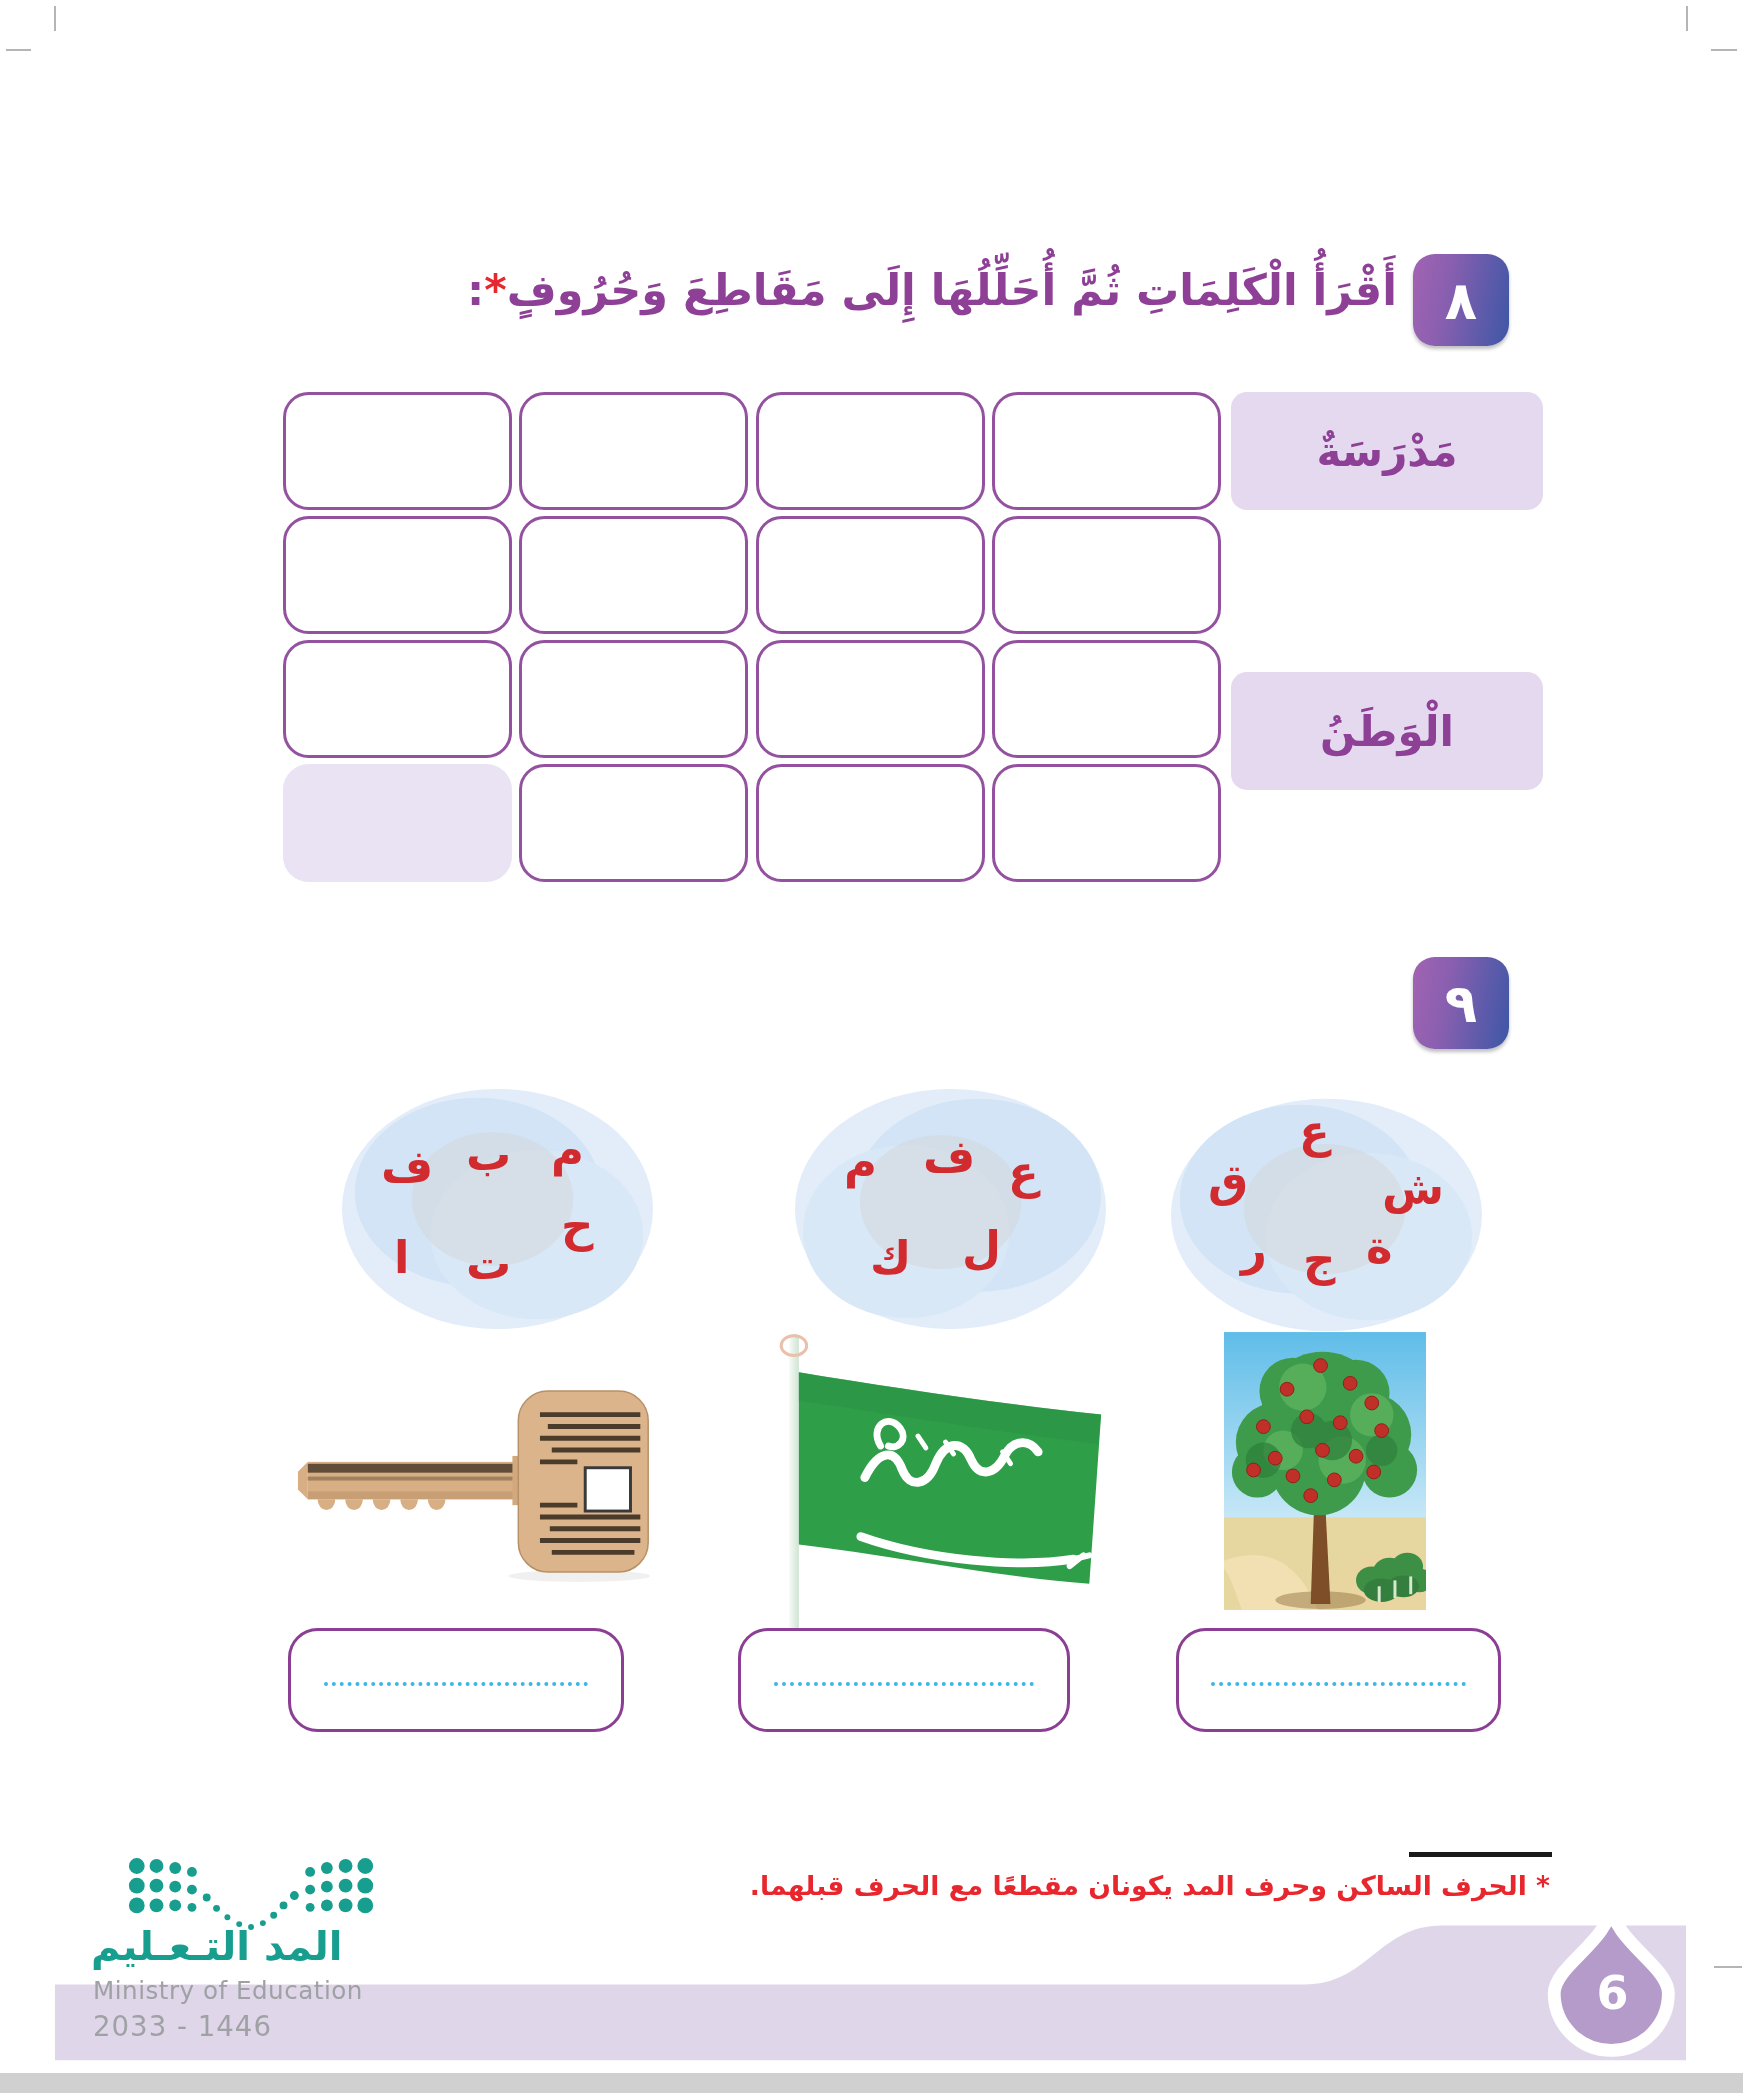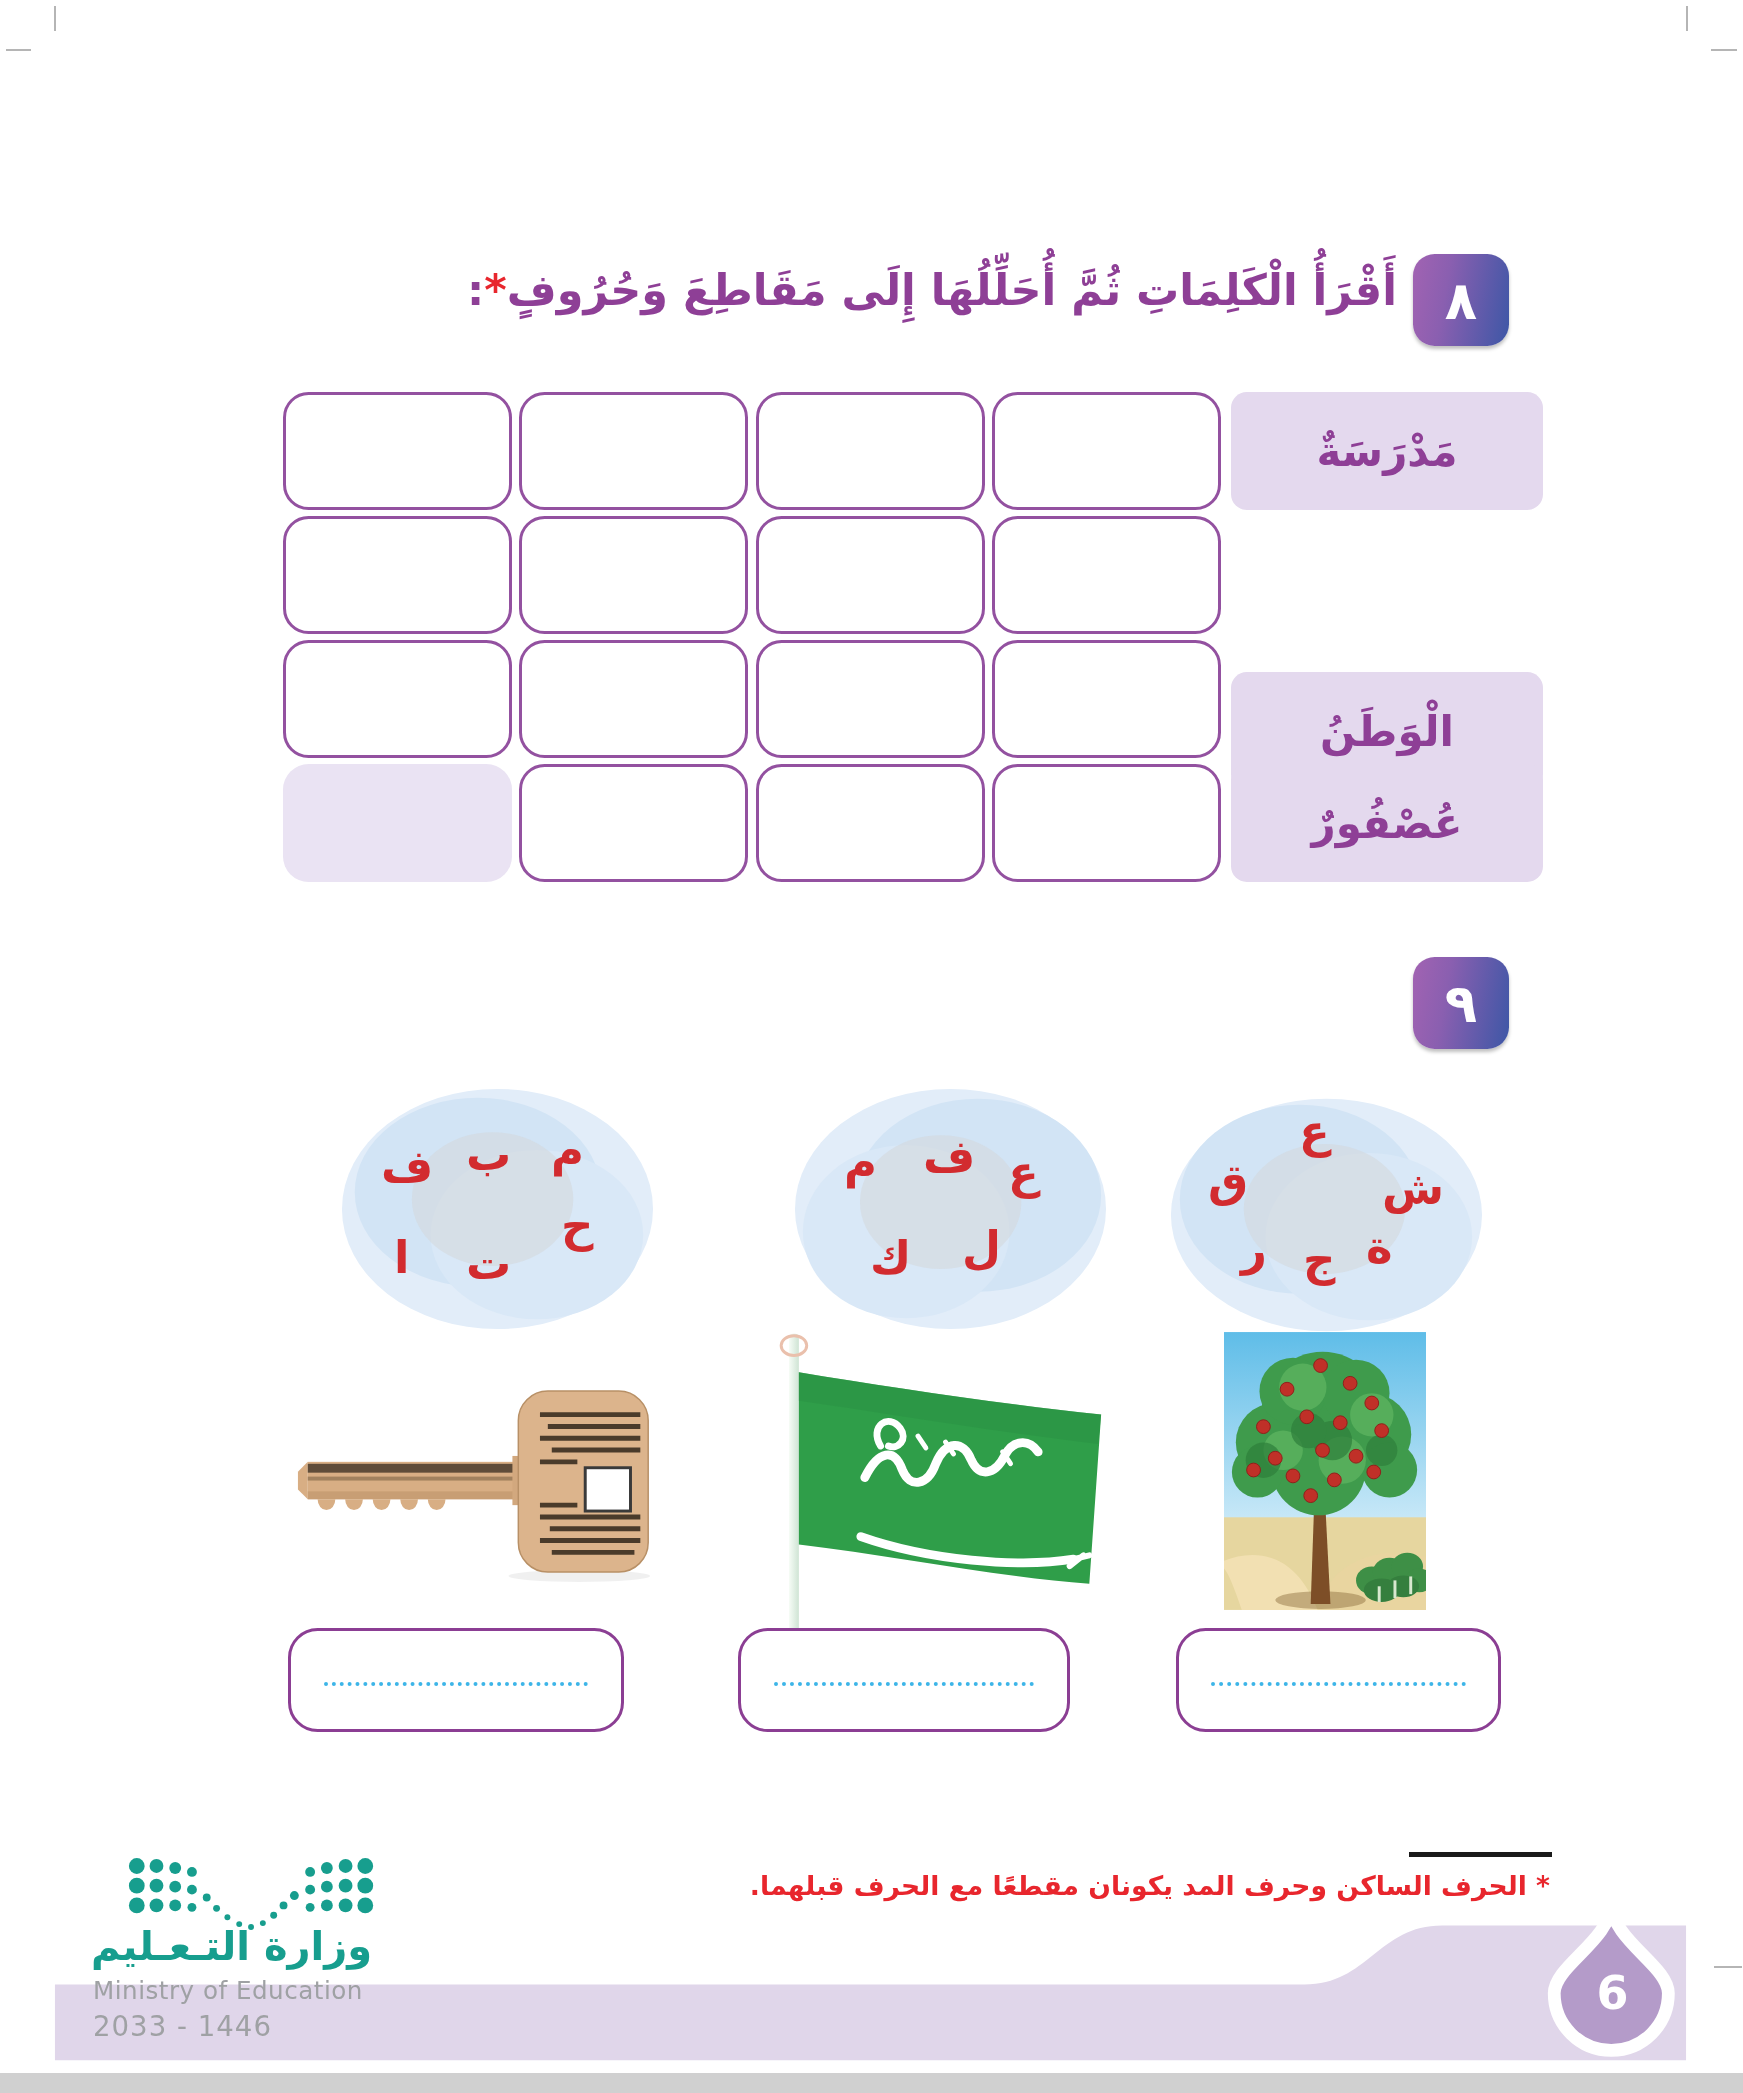--- a/index.html
+++ b/index.html
@@ -62,23 +62,20 @@
   </div>
   <div class="ex-title" style="right:347px;top:264px;margin-left:8px;">
     <span>أَقْرَأُ الْكَلِمَاتِ ثُمَّ أُحَلِّلُهَا إِلَى مَقَاطِعَ وَحُرُوفٍ</span><span class="red">*</span><span>:</span>
   </div>
 
   <div class="word-box" style="left:1231px;top:392px;">
       <span>مَدْرَسَةٌ</span>
     </div>
   <div class="word-box" style="left:1231px;top:672px;">
       <span>الْوَطَنُ</span>
-    </div>
-  <div class="word-box" style="left:1231px;top:764px;">
-      <span>عُصْفُورٌ</span>
     </div>
 
   <div class="cell" style="left:283px;top:392px;"></div>
   <div class="cell" style="left:519px;top:392px;"></div>
   <div class="cell" style="left:756px;top:392px;"></div>
   <div class="cell" style="left:992px;top:392px;"></div>
 
   <div class="cell" style="left:283px;top:516px;"></div>
   <div class="cell" style="left:519px;top:516px;"></div>
   <div class="cell" style="left:756px;top:516px;"></div>
@@ -313,21 +310,21 @@
         <circle cx="207" cy="33" r="6"></circle>
         <circle cx="226" cy="32" r="7"></circle>
         <circle cx="246" cy="32" r="8"></circle>
       <circle cx="190" cy="54" r="4.5"></circle>
         <circle cx="207" cy="52" r="6"></circle>
         <circle cx="226" cy="52" r="7"></circle>
         <circle cx="246" cy="52" r="8"></circle>
     </g>
   </svg>
   <div class="logo-ar" style="left:91px;top:1923px;">
-    <span>وزارة التـعـليم</span>
+    <span>المد التـعـليم</span>
   </div>
   <div class="logo-en" style="left:93px;top:1976px;">
     <span>Ministry of Education</span>
   </div>
   <div class="edition" style="left:93px;top:2010px;">
     <span>2033 - 1446</span>
   </div>
 
   <div class="bottom-strip"></div>
 </div>

